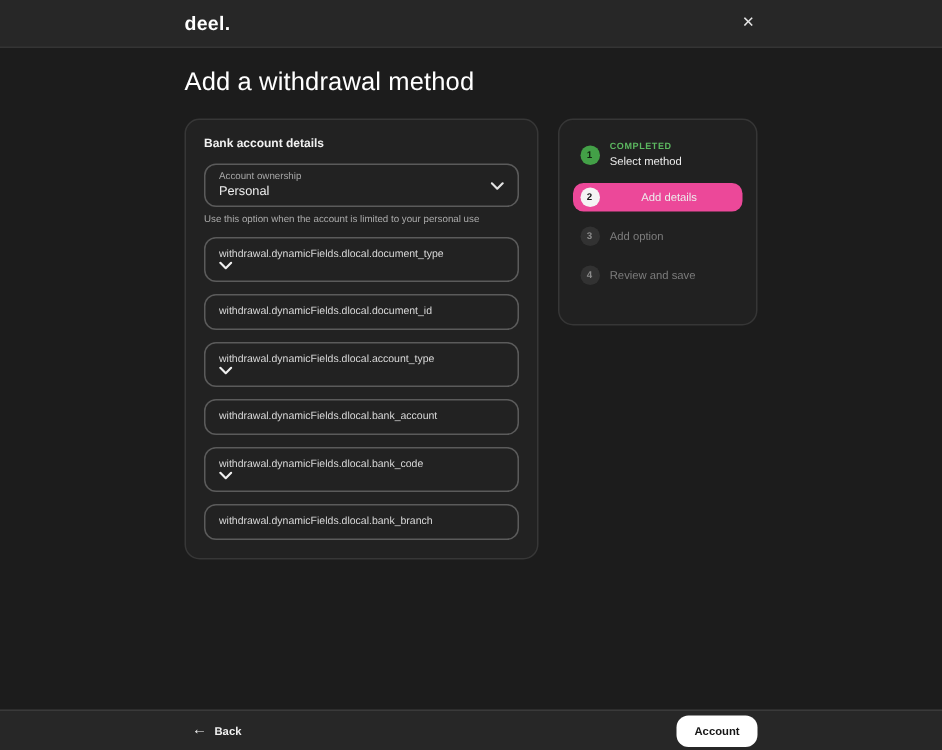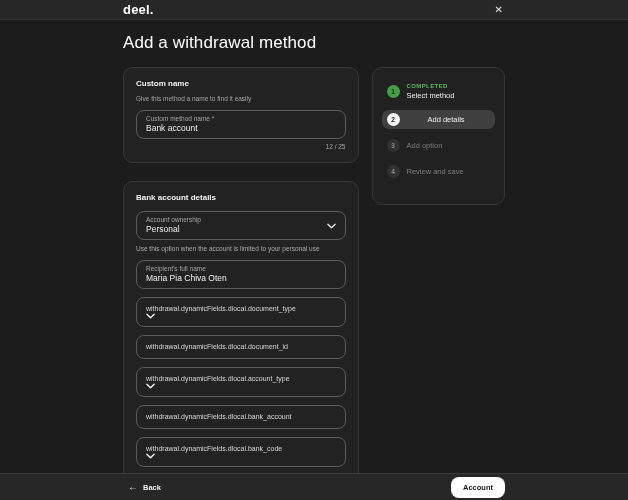--- a/index.html
+++ b/index.html
@@ -6,21 +6,21 @@
   html, body { width: 628px; height: 500px; }
   body {
     font-family: "Liberation Sans", "DejaVu Sans", sans-serif;
     background: #1c1c1c;
     color: #f0f0f0;
     position: relative;
     overflow: hidden;
     -webkit-font-smoothing: antialiased;
   }
   .topbar {
-    height: 20px;
+    height: 32px;
     background: #272727;
     border-bottom: 1px solid #343434;
     display: flex;
     align-items: center;
   }
   .shell { width: 382px; margin: 0 auto; position: relative; }
   .topbar .shell { display: flex; align-items: center; justify-content: space-between; }
   .logo { font-size: 13px; font-weight: 700; letter-spacing: .2px; color: #ffffff; }
   .close-btn {
     color: #e6e6e6; font-size: 10px; line-height: 10px;
@@ -70,21 +70,21 @@
   .dyn-label { font-size: 7px; color: #d8d8d8; line-height: 8px; display: block; padding-right: 14px; white-space: nowrap; overflow: hidden; }
   .stepper-card {
     width: 140px;
     background: #212121;
     border: 1px solid #363636;
     border-radius: 10px;
     padding: 12px 9px 10px;
   }
   .step-row { display: flex; align-items: center; gap: 7px; padding: 3px 5px; margin-bottom: 7px; border-radius: 7px; cursor: pointer; }
   .step-row:last-child { margin-bottom: 13px; text-align: center; }
-  .step-row.active { background: #404040; gap: 28px; }
+  .step-row.active { background: #ec4899; gap: 28px; }
   .step-circle {
     width: 13px; height: 13px; min-width: 13px;
     border-radius: 50%;
     display: flex; align-items: center; justify-content: center;
     font-size: 6.5px; font-weight: 700;
   }
   .step-row.completed .step-circle { background: #43a047; color: #10230f; }
   .step-row.active .step-circle { background: #f4f4f4; color: #161616; }
   .step-row.upcoming .step-circle { background: #323232; color: #8b8b8b; }
   .step-texts { display: flex; flex-direction: column; gap: 2px; }
@@ -120,48 +120,35 @@
   </div>
 </header>
 
 <main class="content">
   <div class="shell">
     <h1 class="page-title">Add a withdrawal method</h1>
 
     <div class="columns">
       <div class="left-col">
 
-        <section class="card">
-          <div class="card-title">Custom name</div>
-          <div class="card-subtitle">Give this method a name to find it easily</div>
-          <div class="field">
-            <span class="field-label">Custom method name *</span>
-            <span class="field-value">Bank account</span>
-          </div>
-          <div class="counter">12 / 25</div>
-        </section>
 
         <section class="card">
           <div class="card-title">Bank account details</div>
 
           <div class="field select" style="margin-top:9px;">
             <span class="field-label">Account ownership</span>
             <span class="field-value">Personal</span>
             <span class="chevron">
               <svg class="chev" width="9" height="6" viewBox="0 0 10 6">
                   <path d="M1 1l4 4 4-4" fill="none" stroke="currentColor" stroke-width="1.6" stroke-linecap="round" stroke-linejoin="round"></path>
                 </svg>
             </span>
           </div>
           <div class="helper-text">Use this option when the account is limited to your personal use</div>
 
-          <div class="field">
-            <span class="field-label">Recipient's full name</span>
-            <span class="field-value">Maria Pia Chiva Oten</span>
-          </div>
 
           <div class="dyn-field select">
             <span class="dyn-label">withdrawal.dynamicFields.dlocal.document_type</span>
             <span class="chevron">
               <svg class="chev" width="9" height="6" viewBox="0 0 10 6">
                   <path d="M1 1l4 4 4-4" fill="none" stroke="currentColor" stroke-width="1.6" stroke-linecap="round" stroke-linejoin="round"></path>
                 </svg>
             </span>
           </div>
 

